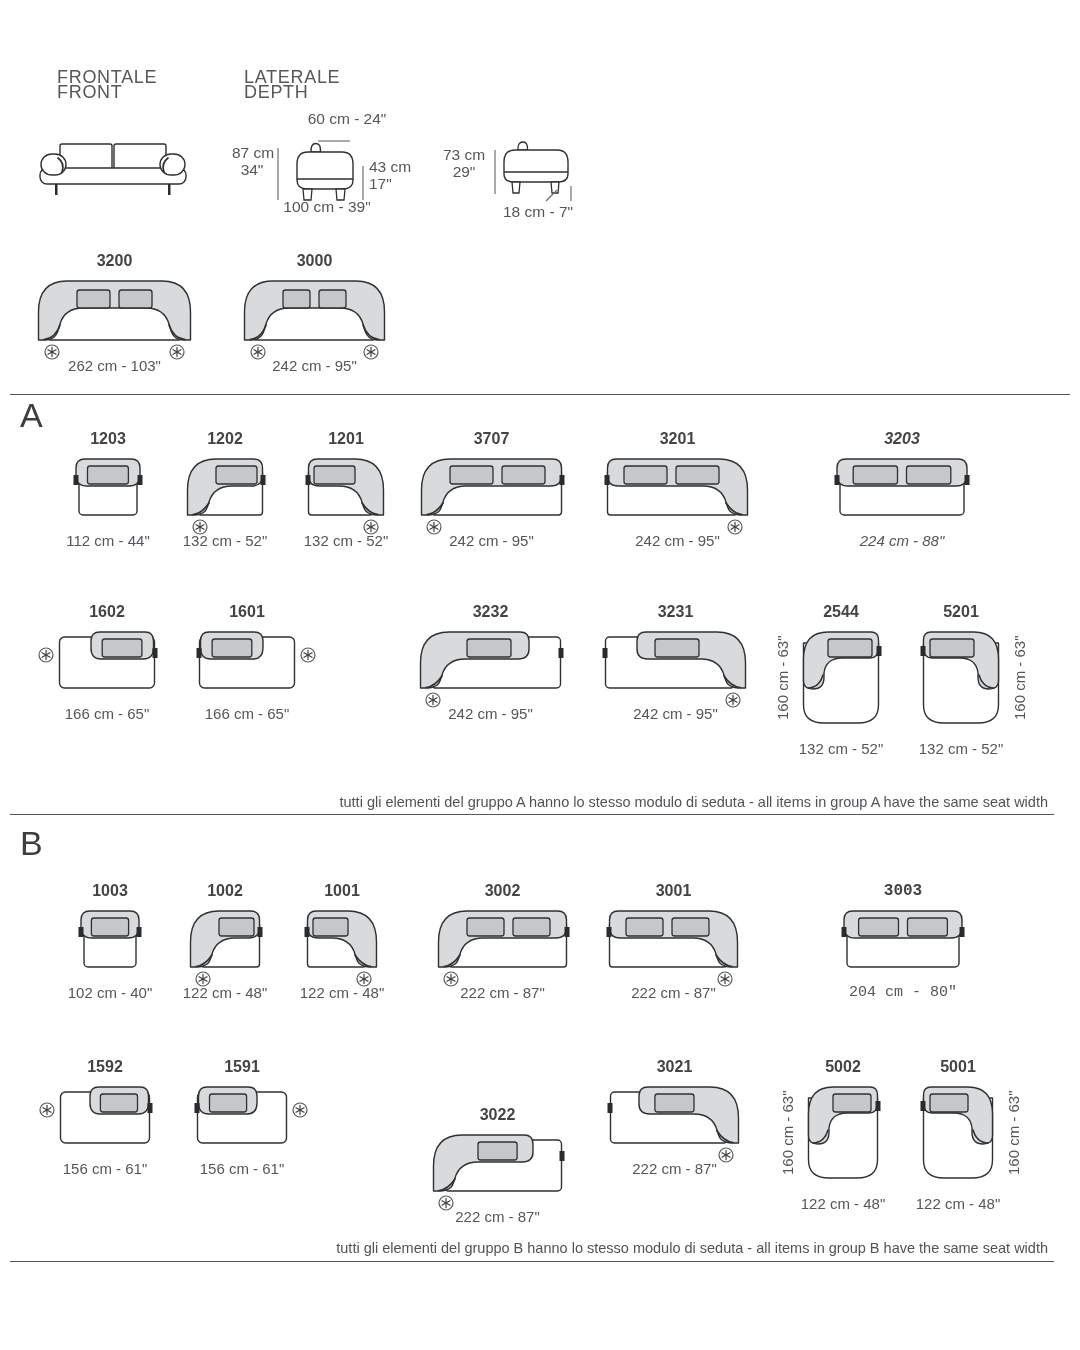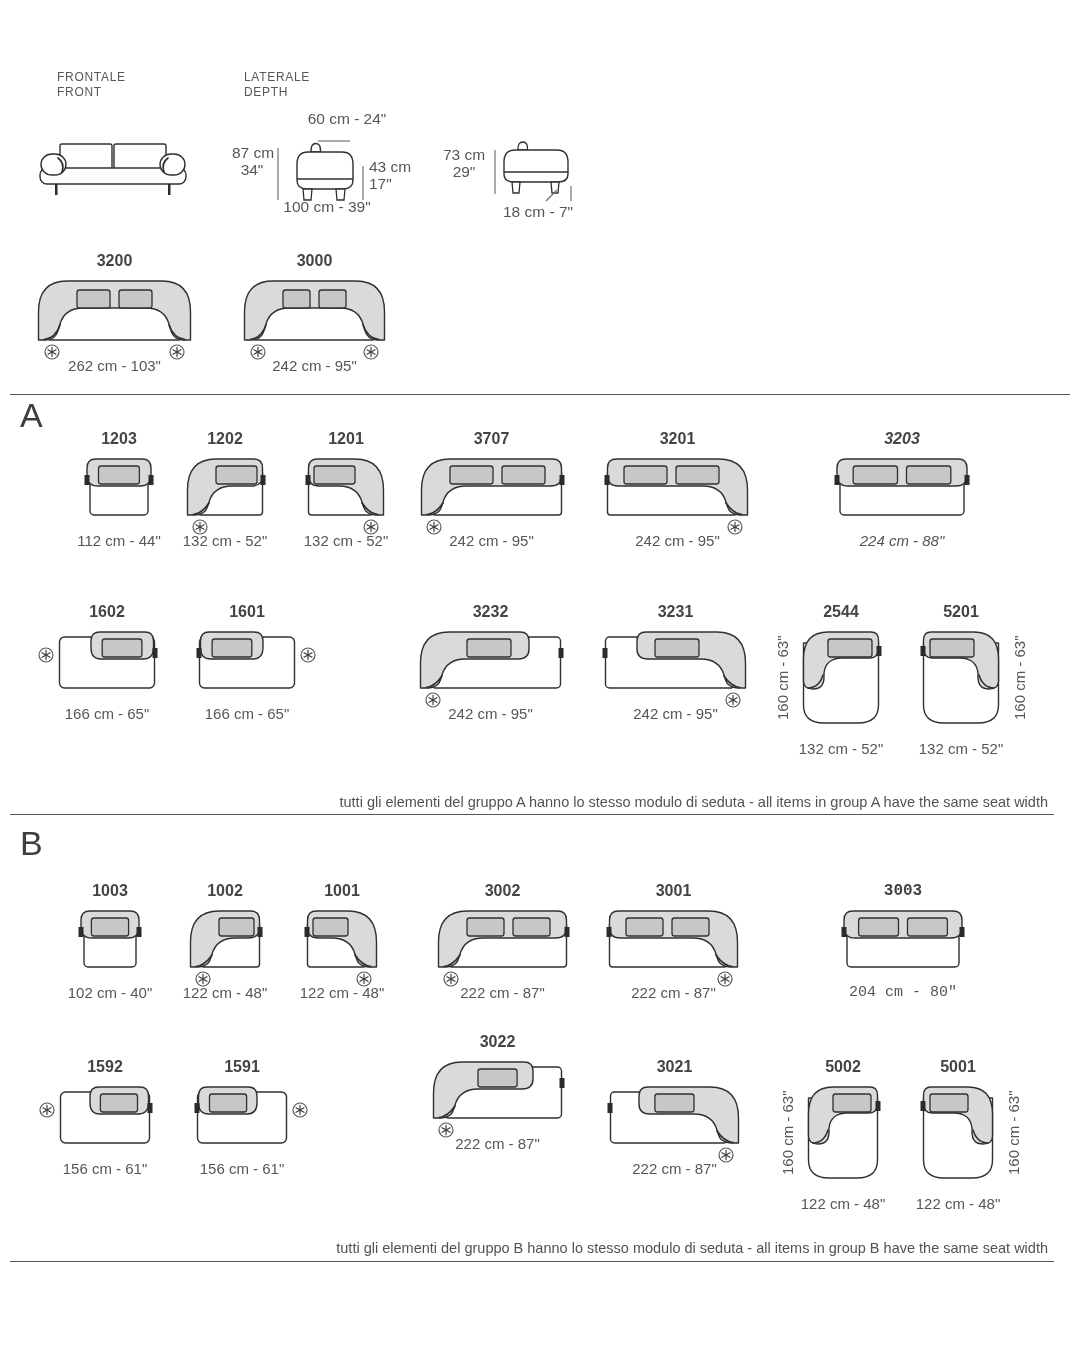--- a/index.html
+++ b/index.html
@@ -1,18 +1,18 @@
 <!DOCTYPE html>
 <html><head>
 <meta charset="utf-8">
 <style>
   html,body{margin:0;padding:0;background:#fff;}
   #page{position:relative;width:1080px;height:1350px;background:#ffffff;overflow:hidden;
         font-family:"Liberation Sans", sans-serif;color:#55565a;}
-  .lbl2{position:absolute;font-size:12px;letter-spacing:.7px;line-height:15px;color:#56575a;}
+  .lbl2{position:absolute;font-size:18px;letter-spacing:.7px;line-height:15px;color:#56575a;}
   .hdim{position:absolute;font-size:15.5px;color:#55565a;white-space:nowrap;}
   .r{text-align:center;}
   .c{text-align:center;}
   .sideview{position:absolute;overflow:visible;}
   .rule{position:absolute;height:0;border-top:1.6px solid #55565a;}
   .grpletter{position:absolute;font-size:34px;font-weight:400;color:#3d3e40;}
   .note{position:absolute;font-size:14.5px;color:#515256;white-space:nowrap;text-align:right;}
   .mod{position:absolute;}
   .mcode{position:absolute;top:2px;left:50%;transform:translateX(-50%);
          font-size:16px;font-weight:700;color:#434446;white-space:nowrap;}
@@ -147,21 +147,21 @@
           <g>
             <circle class="astc" cx="128" cy="72" r="7"></circle>
             <line class="astl" x1="128.0" y1="67.4" x2="128.0" y2="76.6"></line>
             <line class="astl" x1="124.0" y1="69.7" x2="132.0" y2="74.3"></line>
             <line class="astl" x1="132.0" y1="69.7" x2="124.0" y2="74.3"></line>
           </g>
         </svg>
       </div>
       <div class="mdim" style="top:107px">242 cm - 95"</div>
     </div>
-    <div class="mod" style="left: 86px; top: 428px; width: 66px; height: 125px;">
+    <div class="mod" style="left: 75px; top: 428px; width: 66px; height: 125px;">
       <div class="mcode">1203</div>
       <div class="msvg">
         <svg width="66" height="59" viewBox="0 0 66 59" style="overflow:visible">
           <rect class="seat" x="4" y="12" width="58" height="45" rx="4"></rect>
           <path class="gray" d="M 1,10 Q 1,1 10,1 L 56,1 Q 65,1 65,10 L 65,17 Q 65,28 54,28 L 12,28 Q 1,28 1,17 Z"></path>
           <rect class="cush" x="12.5" y="8" width="40.9" height="18" rx="2.5"></rect>
           <rect class="tab" x="-1.5" y="17" width="5" height="10"></rect>
           <rect class="tab" x="62.5" y="17" width="5" height="10"></rect>
         </svg>
       </div>
@@ -511,21 +511,21 @@
               <circle class="astc" cx="-12" cy="24" r="7"></circle>
               <line class="astl" x1="-12.0" y1="19.4" x2="-12.0" y2="28.6"></line>
               <line class="astl" x1="-16.0" y1="21.7" x2="-8.0" y2="26.3"></line>
               <line class="astl" x1="-8.0" y1="21.7" x2="-16.0" y2="26.3"></line>
             </g>
           </g>
         </svg>
       </div>
       <div class="mdim" style="top:104px">156 cm - 61"</div>
     </div>
-    <div class="mod" style="left: 432px; top: 1031px; width: 131px; height: 125px;">
+    <div class="mod" style="left: 432px; top: 1104px; width: 131px; height: 125px;">
       <div class="mcode">3022</div>
       <div class="msvg">
         <svg width="131" height="59" viewBox="0 0 131 59" style="overflow:visible">
           <rect class="seat" x="12" y="6" width="117.5" height="51" rx="4"></rect>
           <path class="gray" d="M 1.5,57 L 1.5,32 Q 1.5,1 30,1 L 92,1 Q 101,1 101,10 L 101,18 Q 101,28 90,28 L 46,28 C 34,28 26,34 23,44 C 21,51 20,56 9,57 Z"></path>
           <path class="curl" d="M 7,56.5 C 16,55.5 21,48 23,45"></path>
           <rect class="cush" x="46.0" y="8" width="39.1" height="18" rx="2.5"></rect>
           <rect class="tab" x="127.5" y="17" width="5" height="10"></rect>
           <g>
             <circle class="astc" cx="14" cy="69" r="7"></circle>

